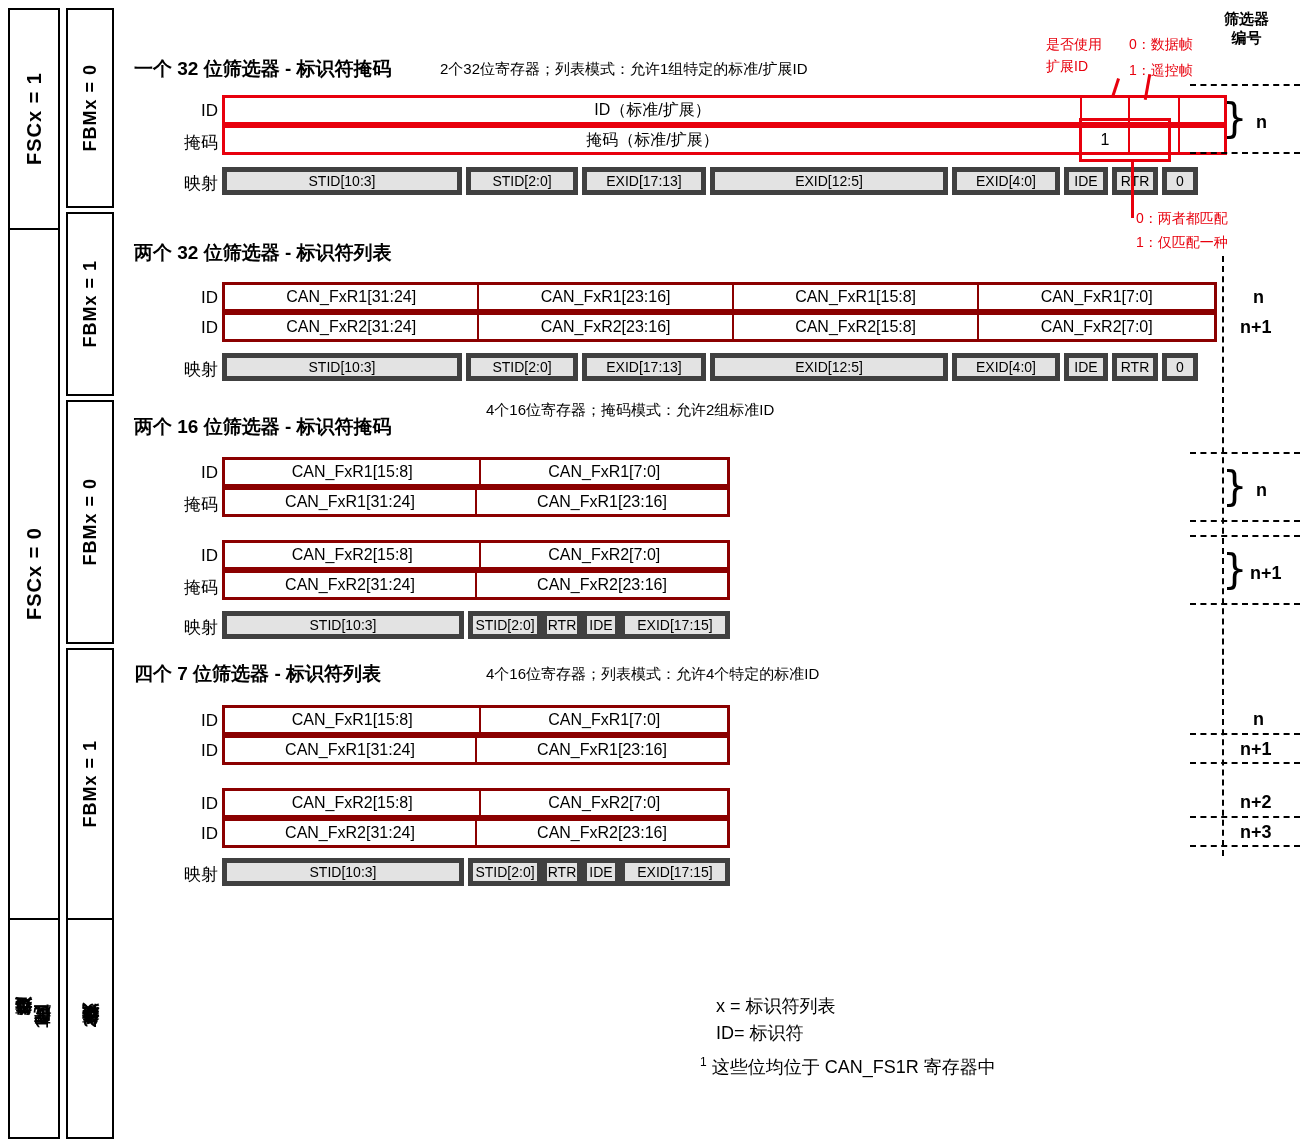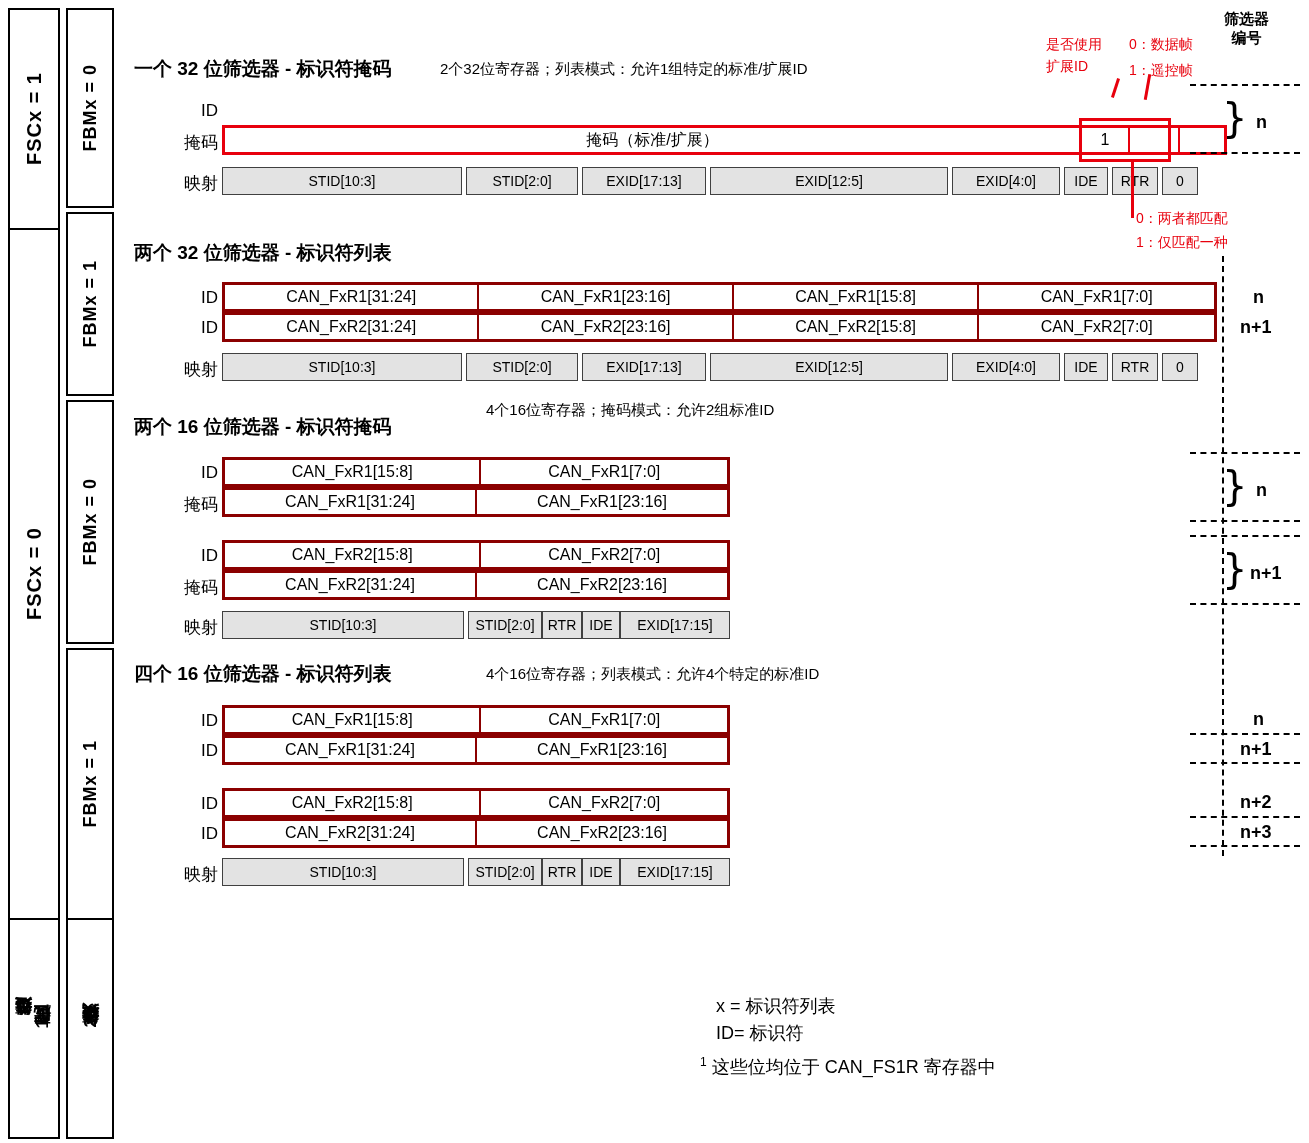--- a/index.html
+++ b/index.html
@@ -67,21 +67,21 @@
     white-space:nowrap;
     box-sizing:border-box;
   }
   .cell:last-child { border-right:none; }
   .regbox.red .cell { border-right-color:#e8000d; }
 
   
   .maprow { position:absolute; display:flex; height:28px; }
   .mapcell {
     background:#e3e3e3;
-    border:1px solid #404040;
+    border:5px solid #404040;
     box-sizing:border-box;
     display:flex; align-items:center; justify-content:center;
     font-size:14px;
     white-space:nowrap;
     margin-right:4px;
   }
   .mapcell.nogap { margin-right:0; }
 
   
   .nlabel {
@@ -169,20 +169,26 @@
 
   <div class="title-right" style="left:1224px; top:10px;">
     <span>筛选器</span><br>
     <span>编号</span>
   </div>
 
   <div class="sec-title" style="left:134px; top:56px;">一个 32 位筛选器 - 标识符掩码</div>
   <div class="sec-note" style="left:440px; top:60px;">2个32位寄存器；列表模式：允许1组特定的标准/扩展ID</div>
 
   <div class="rowlabel" style="left:150px; top:101px; width:68px;">ID</div>
+  <div class="regbox red" style="left:222px; top:95px; width:1005px; height:30px;">
+    <div class="cell" style="flex:0 0 857px;">ID（标准/扩展）</div>
+    <div class="cell" style="flex:0 0 48px;"></div>
+    <div class="cell" style="flex:0 0 50px;"></div>
+    <div class="cell" style="flex:1 1 auto;"></div>
+  </div>
 
   <div class="rowlabel" style="left:150px; top:131px; width:68px;">掩码</div>
   <div class="regbox red" style="left:222px; top:125px; width:1005px; height:30px;">
     <div class="cell" style="flex:0 0 857px;">掩码（标准/扩展）</div>
     <div class="cell" style="flex:0 0 48px;">1</div>
     <div class="cell" style="flex:0 0 50px;"></div>
     <div class="cell" style="flex:1 1 auto;"></div>
   </div>
 
   <div class="rowlabel" style="left:150px; top:172px; width:68px;">映射</div>
@@ -287,21 +293,21 @@
   <div class="dash-h" style="left:1190px; top:452px; width:110px;"></div>
   <div class="dash-h" style="left:1190px; top:520px; width:110px;"></div>
   <div class="brace" style="left:1222px; top:466px;">}</div>
   <div class="nlabel" style="left:1256px; top:480px;">n</div>
 
   <div class="dash-h" style="left:1190px; top:535px; width:110px;"></div>
   <div class="dash-h" style="left:1190px; top:603px; width:110px;"></div>
   <div class="brace" style="left:1222px; top:549px;">}</div>
   <div class="nlabel" style="left:1250px; top:563px;">n+1</div>
 
-  <div class="sec-title" style="left:134px; top:661px;">四个 16 位筛选器 - 标识符列表</div>
+  <div class="sec-title" style="left:134px; top:661px;">四个 7 位筛选器 - 标识符列表</div>
   <div class="sec-note" style="left:486px; top:665px;">4个16位寄存器；列表模式：允许4个特定的标准ID</div>
 
   <div class="rowlabel" style="left:150px; top:711px; width:68px;">ID</div>
   <div class="regbox" style="left:222px; top:705px; width:508px; height:30px;">
     <div class="cell">CAN_FxR1[15:8]</div>
     <div class="cell">CAN_FxR1[7:0]</div>
   </div>
 
   <div class="rowlabel" style="left:150px; top:741px; width:68px;">ID</div>
   <div class="regbox" style="left:222px; top:735px; width:508px; height:30px;">

